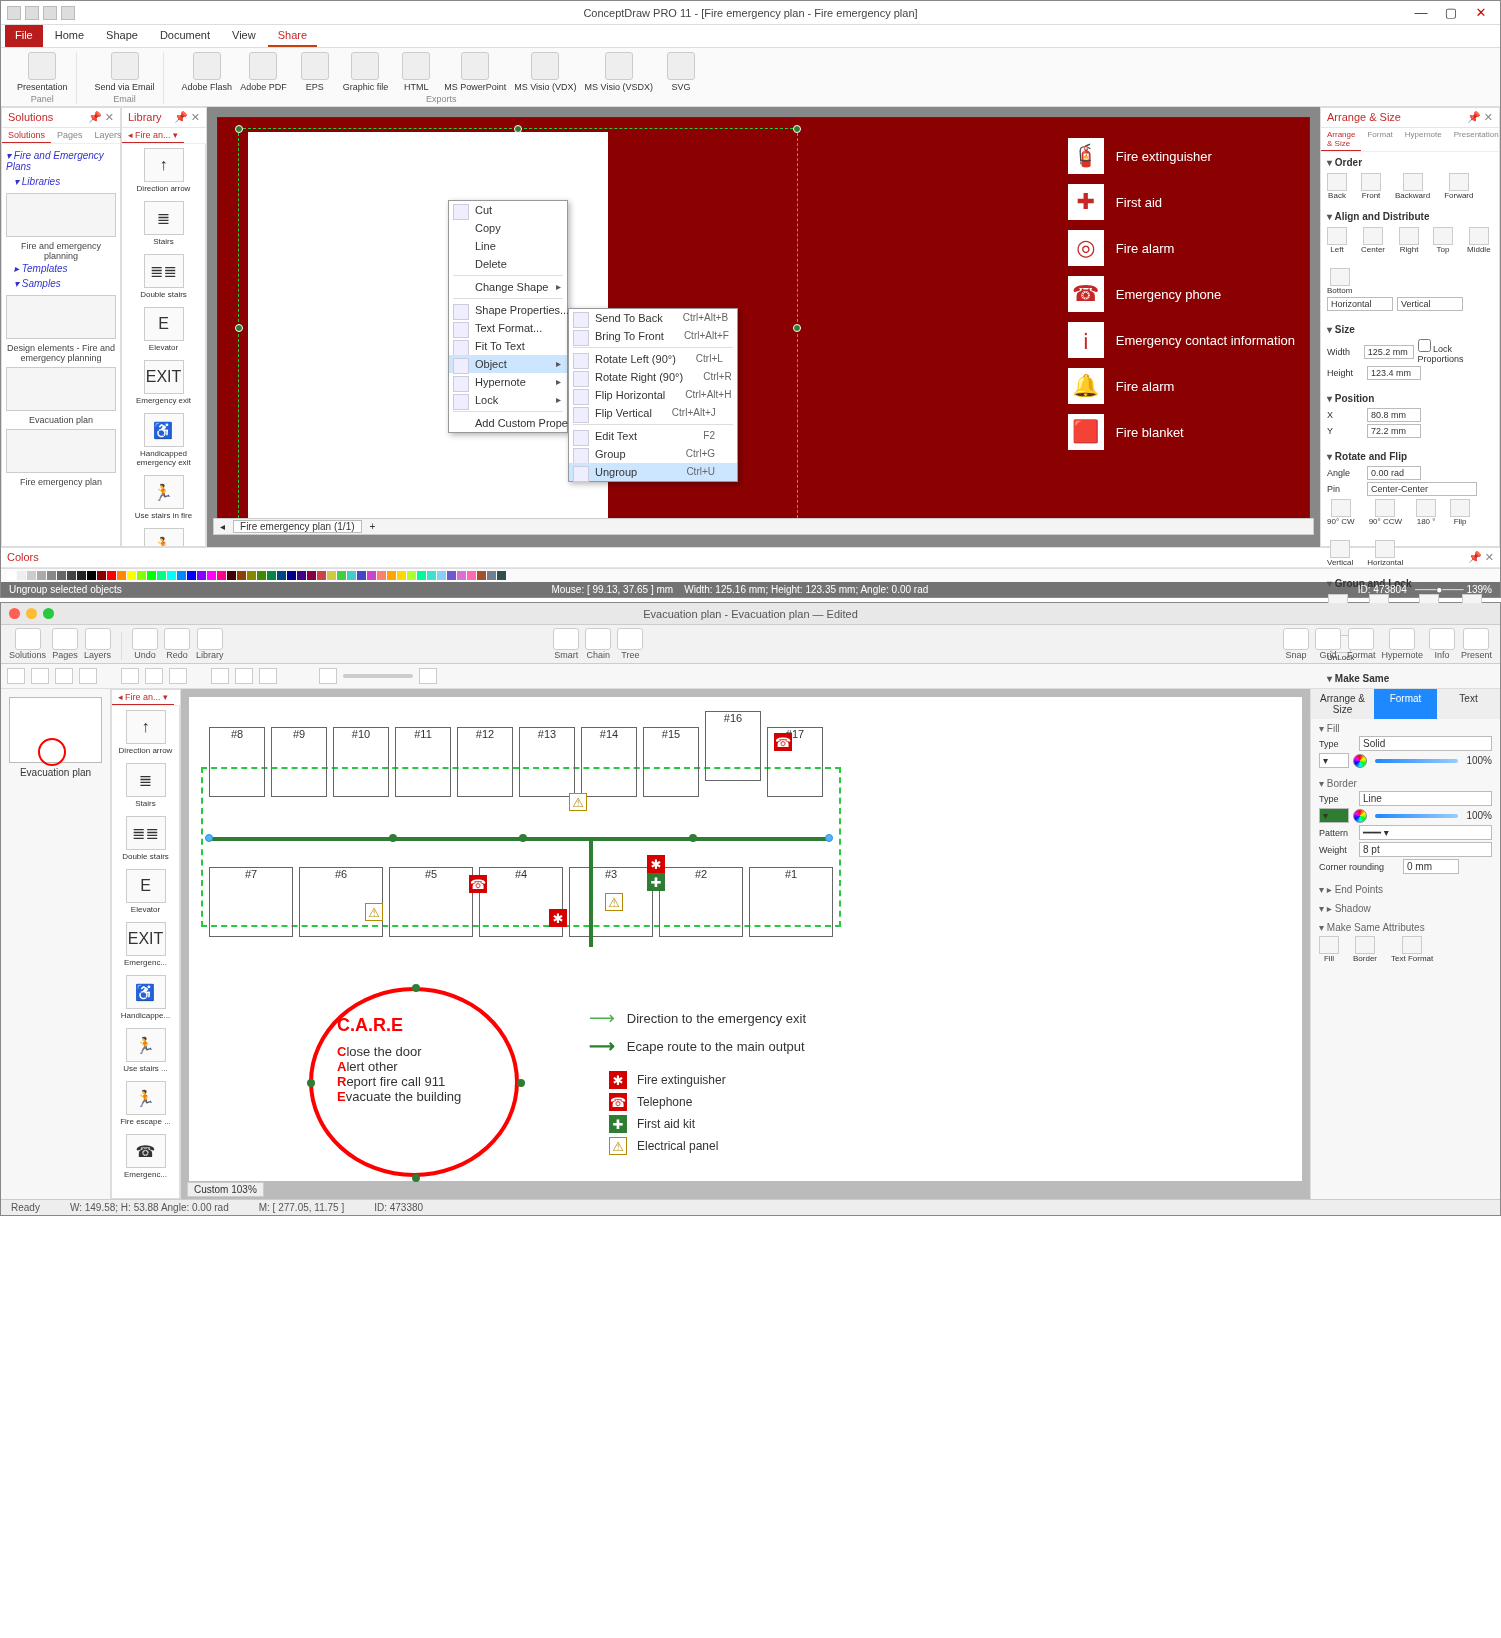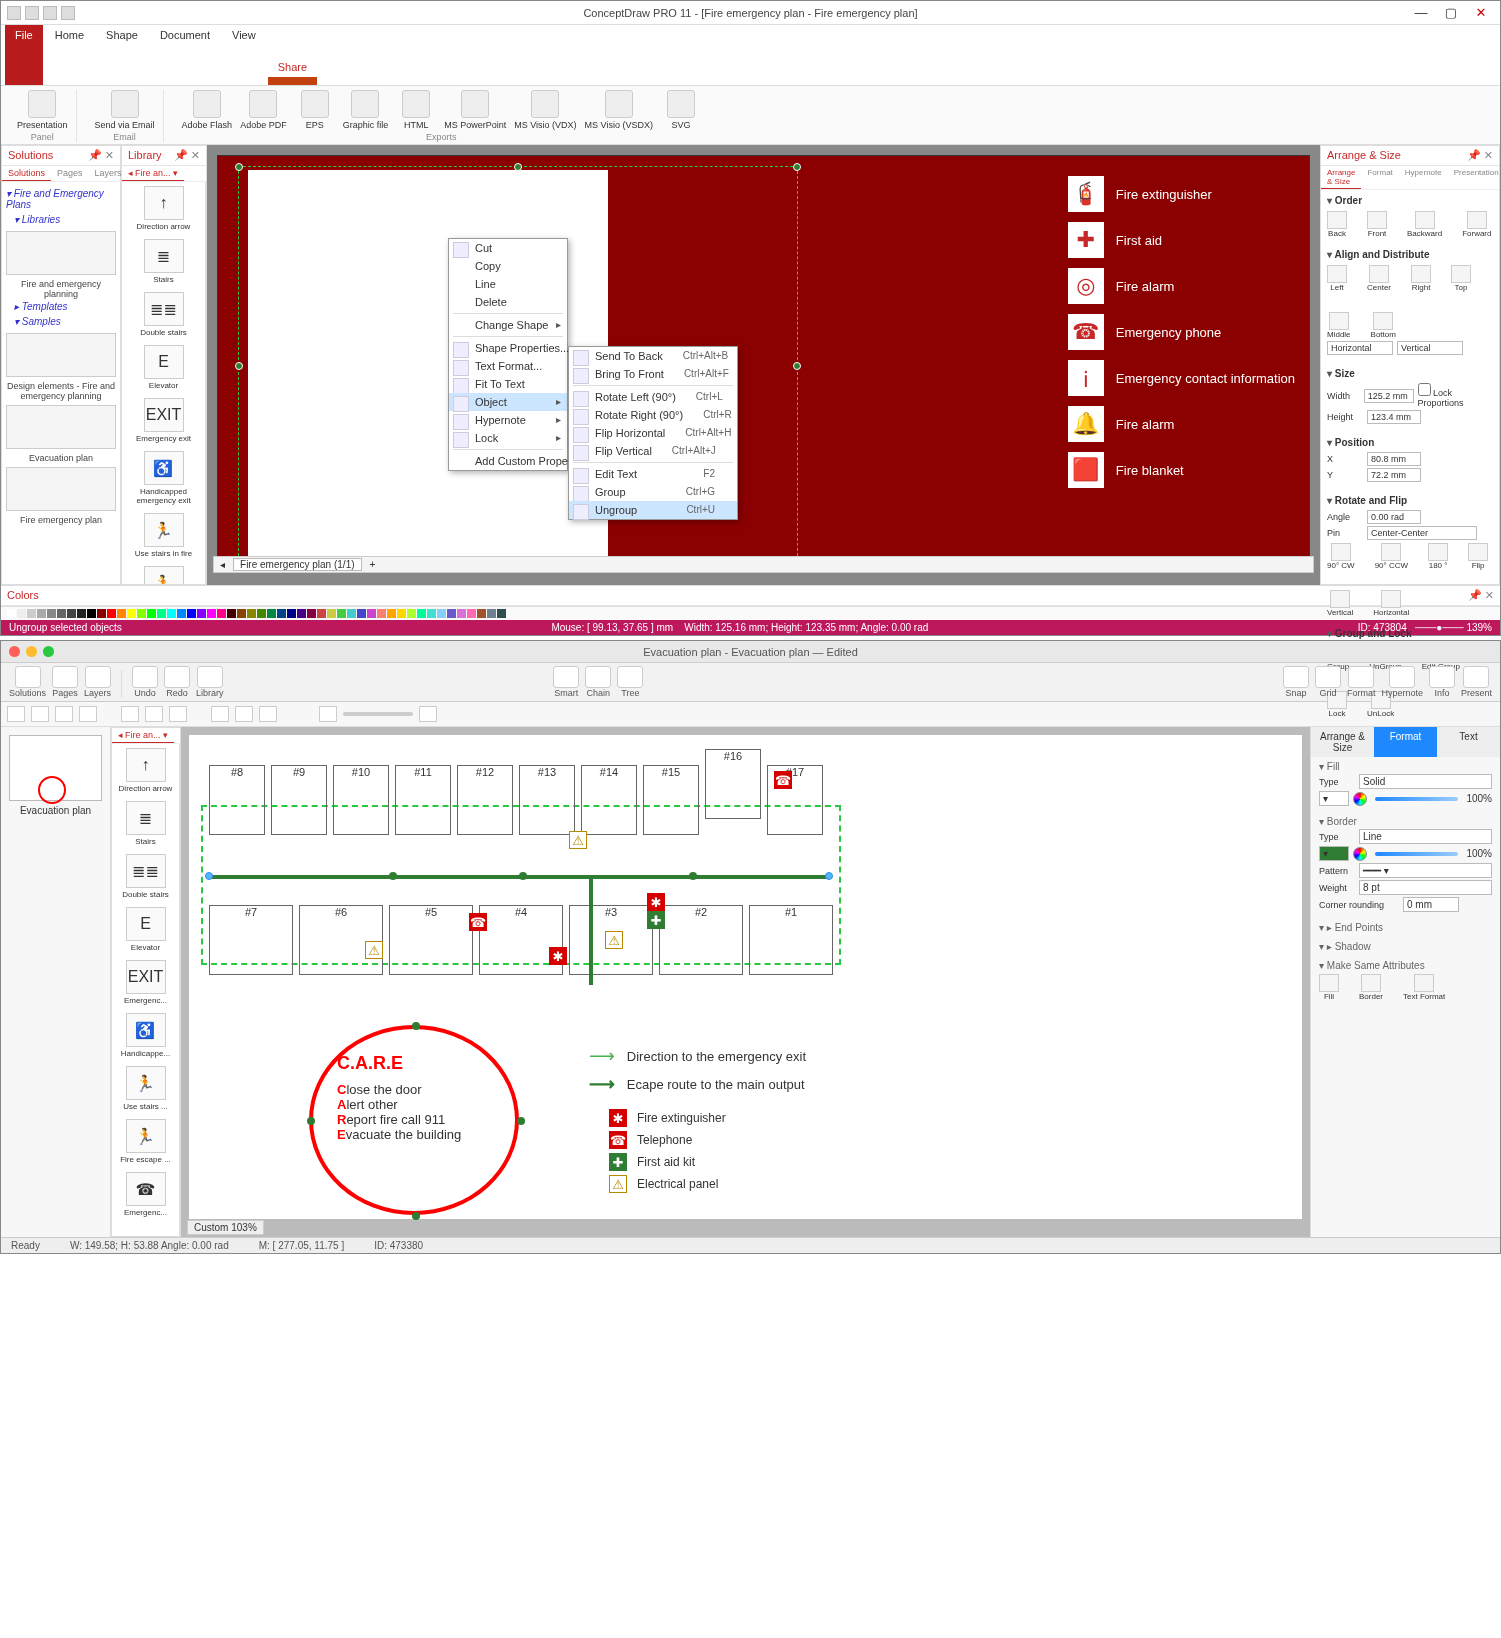--- a/index.html
+++ b/index.html
@@ -8,21 +8,21 @@
 .titlebar { background: #fff; height: 24px; display: flex; align-items: center; justify-content: space-between; padding: 0 6px; border-bottom: 1px solid #ddd; position: relative; }
 .titlebar-left { display: flex; gap: 4px; }
 .titlebar-center { position:absolute; left:50%; transform:translateX(-50%); font-size: 11px; color: #444; }
 .win-btns { display: flex; gap: 4px; }
 .win-btn { width: 26px; height: 20px; display: flex; align-items: center; justify-content: center; cursor: pointer; font-size: 13px; }
 .win-btn.close { color: #c00;}
 .qat-ico { width:14px; height:14px; background:#ddd; border:1px solid #bbb;}
 .ribbon-tabs { display: flex; gap: 2px; padding: 0 4px; background: #fff; font-size: 11px; border-bottom:1px solid #ddd;}
 .ribbon-tab { padding: 4px 10px; cursor: pointer; }
 .ribbon-tab.file { background: #b91c1c; color: #fff; text-align: center; }
-.ribbon-tab.active { color: #c62828; border-bottom: 8px solid #c2410c; margin-top: 32px; }
+.ribbon-tab.active { color: #c62828; border-bottom: 2px solid #c2410c; }
 .ribbon-body { display: flex; padding: 4px 8px 2px; gap: 10px; background: #fafafa; border-bottom: 1px solid #ddd; }
 .ribbon-group { display:flex; flex-direction:column; align-items:center; border-right:1px solid #e5e5e5; padding:0 8px;}
 .ribbon-group:last-child{border-right:none;}
 .ribbon-row{display:flex; gap:8px;}
 .ribbon-item { display: flex; flex-direction: column; align-items: center; gap: 2px; cursor: pointer; font-size: 9px; text-align:center; min-width:40px;}
 .ribbon-ico { width: 28px; height: 28px; background: #eee; border: 1px solid #ccc; border-radius:3px;}
 .grp-label{font-size:9px; color:#888; margin-top:2px;}
 .app-body { display: flex; height: 440px; }
 .panel { border:1px solid #ddd; background:#fff; display:flex; flex-direction:column;}
 .panel-hdr { background: #fff; color:#c62828; padding: 3px 6px; font-size: 11px; border-bottom:1px solid #e5e5e5; display:flex; justify-content:space-between;}
@@ -52,26 +52,26 @@
 .legend{position:absolute; right:14px; top:20px; display:flex; flex-direction:column; gap:10px;}
 .leg-row{display:flex; align-items:center; gap:12px; color:#fff; font-size:13px;}
 .leg-ico{width:36px; height:36px; background:#fff; display:flex; align-items:center; justify-content:center; color:#c62828; font-size:22px;}
 .arrange{width:180px; font-size:10px;}
 .arr-sec{padding:3px 6px 6px;}
 .arr-sec .sh{font-weight:bold; font-size:10px; padding:2px 0; cursor:pointer;}
 .arr-sec .sh::before{content:"▾ "; color:#555;}
 .propline{display:flex; align-items:center; gap:4px; margin:2px 0;}
 .propline label{width:36px; font-size:9px;}
 .numbox{border:1px solid #bbb; padding:1px 3px; font-size:9px; width:54px; background:#fff;}
-.icogrid{display:flex; flex-wrap:wrap; gap:20px; margin-top:3px;}
+.icogrid{display:flex; flex-wrap:wrap; gap:14px; margin-top:3px;}
 .ig{display:flex; flex-direction:column; align-items:center; font-size:8px; cursor:pointer;}
 .ig .b{width:20px; height:18px; border:1px solid #ccc; background:#f5f5f5;}
 .colors-row{display:flex; align-items:center; gap:1px; padding:2px 6px; background:#fafafa; border-top:1px solid #ddd;}
 .sw{width:9px; height:9px;}
-.status{background:#be185d; color:#fff; font-size:10px; padding:2px 8px; display:flex; justify-content:space-between;}
+.status{background:#737373; color:#fff; font-size:10px; padding:2px 8px; display:flex; justify-content:space-between;}
 
 .mac-title{background:#e8e8e8; height:22px; display:flex; align-items:center; position:relative; border-bottom:1px solid #ccc;}
 .traffic{display:flex; gap:6px; padding-left:8px;}
 .tl{width:11px; height:11px; border-radius:50%;}
 .tl.r{background:#ff5f57;} .tl.y{background:#febc2e;} .tl.g{background:#28c840;}
 .mac-title .t{position:absolute; left:50%; transform:translateX(-50%); font-size:11px; color:#555;}
 .mac-toolbar{display:flex; align-items:flex-end; gap:10px; padding:3px 8px; background:#f2f2f2; border-bottom:1px solid #ccc;}
 .tbtn{display:flex; flex-direction:column; align-items:center; font-size:9px; color:#555; cursor:pointer;}
 .tbtn .ti{width:26px; height:22px; background:#fff; border:1px solid #ccc; border-radius:3px;}
 .tsep{width:1px; height:28px; background:#ddd;}

